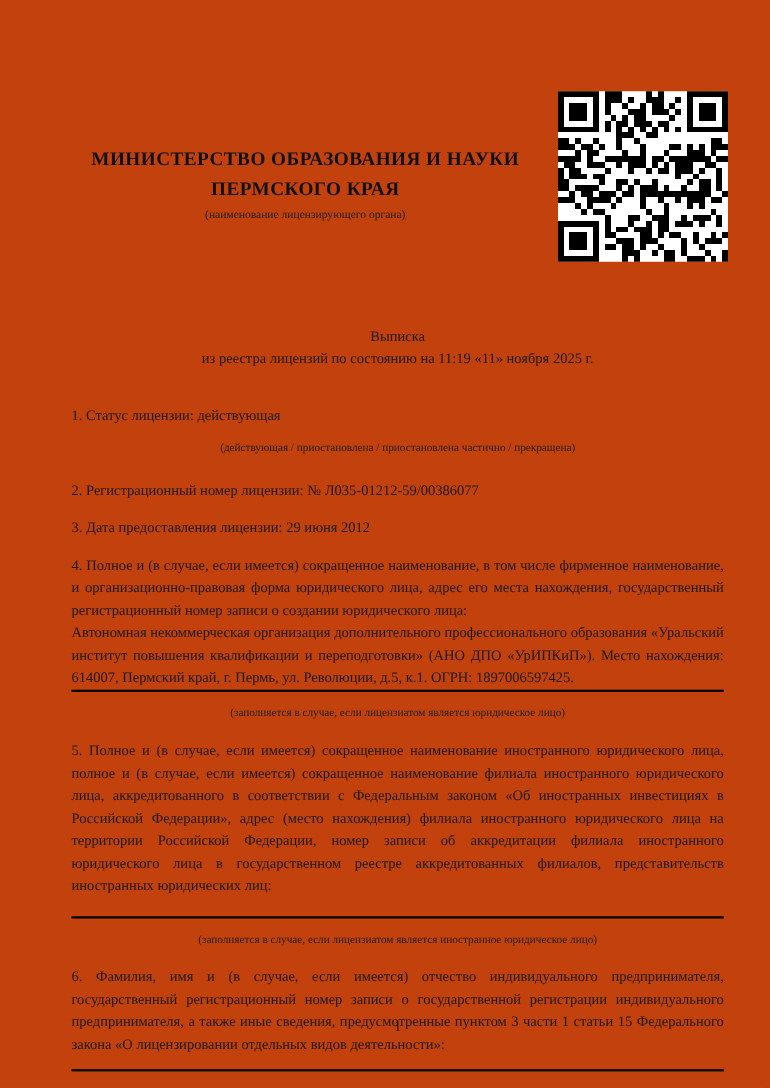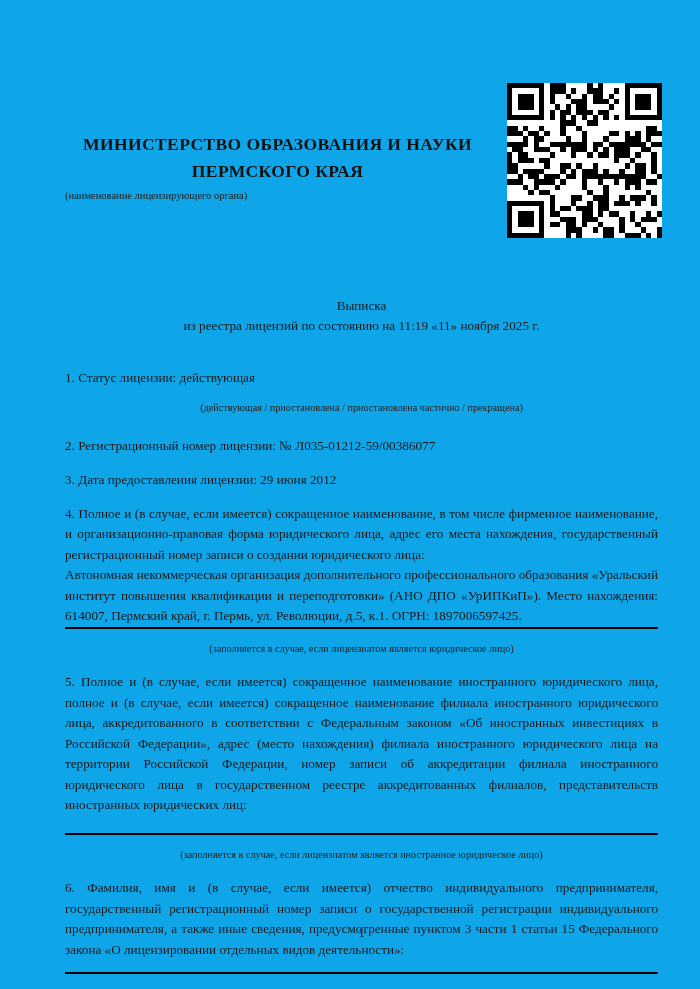--- a/index.html
+++ b/index.html
@@ -1,32 +1,32 @@
 <!DOCTYPE html>
 <html><head>
 <meta charset="utf-8">
 <style>
   html,body { margin:0; padding:0; background:#888; }
   .page {
     position:relative;
     width:700px; height:989px;
     margin:0 auto;
-    background:#0ea5e9;
+    background:#c2410c;
     font-family:"Liberation Serif", serif;
     color:#1a1a1a;
     overflow:hidden;
   }
   .ministry-title {
     position:absolute; top:131px; left:65px; width:425px;
     text-align:center; font-weight:bold; font-size:17.5px; line-height:27px;
     letter-spacing:0.4px; color:#111;
   }
   .ministry-subtitle {
     position:absolute; top:190px; left:65px; width:425px;
-    text-align:left; font-size:10.5px; color:#222;
+    text-align:center; font-size:10.5px; color:#222;
   }
   .qr {
     position:absolute; top:83px; left:507px; width:155px; height:155px;
   }
   .qr svg { display:block; }
   .body {
     position:absolute; top:296px; left:65px; width:593px;
     font-size:13.2px; line-height:20.4px; color:#1a1a1a;
   }
   .doc-title { text-align:center; }

